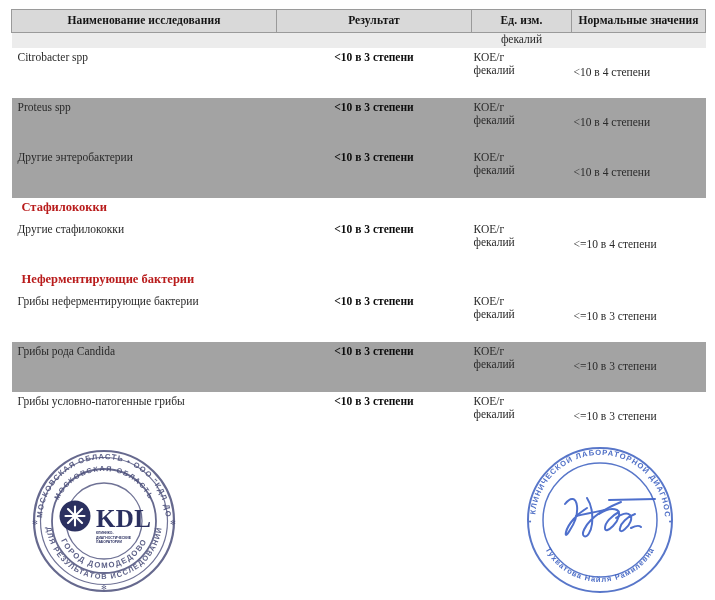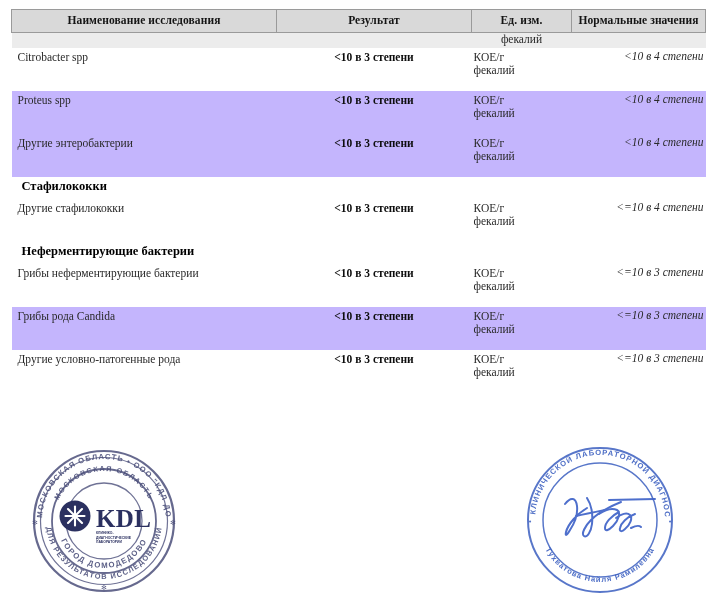--- a/index.html
+++ b/index.html
@@ -79,38 +79,37 @@
     padding: 3px 2px 0 2px;
     color: #0d0d0d;
     margin-top: 28px;
   }
   tr.data td.unit {
     text-align: left;
     padding: 3px 2px 0 2px;
     color: #2a2a2a;
   }
   tr.data td.norm {
-    text-align: right;
-    padding: 2px 2px 0 2px;
+    text-align: left;
+    padding: 18px 2px 0 2px;
     color: #2a2a2a;
-    font-style: italic;
   }
   tr.data td .unit-line2 {
     display: block;
   }
 
   
-  tr.shaded td { background: #c4b5fd; }
+  tr.shaded td { background: #a3a3a3; }
 
   
   tr.section td {
     font-weight: bold;
     font-size: 12.5px;
     padding: 2px 2px 3px 10px;
-    color: #000000;
+    color: #b91c1c;
     background: #ffffff;
     height: 17px;
   }
 
   
   tr.lead td {
     height: 15px;
     background: #ececec;
     font-size: 11.5px;
     padding: 0 2px 0 2px;
@@ -208,21 +207,21 @@
             <td class="unit"><span>КОЕ/г</span><span class="unit-line2">фекалий</span></td>
             <td class="norm">&lt;=10 в 3 степени</td>
           </tr>
           <tr class="data shaded">
             <td class="name">Грибы рода Candida</td>
             <td class="result">&lt;10 в 3 степени</td>
             <td class="unit"><span>КОЕ/г</span><span class="unit-line2">фекалий</span></td>
             <td class="norm">&lt;=10 в 3 степени</td>
           </tr>
           <tr class="data">
-            <td class="name">Другие условно-патогенные рода</td>
+            <td class="name">Грибы условно-патогенные грибы</td>
             <td class="result">&lt;10 в 3 степени</td>
             <td class="unit"><span>КОЕ/г</span><span class="unit-line2">фекалий</span></td>
             <td class="norm">&lt;=10 в 3 степени</td>
           </tr>
         </tbody>
     </table>
   </div>
 
   <div class="stamp" id="stamp-kdl">
     <svg width="160" height="155" viewBox="0 0 160 155">

